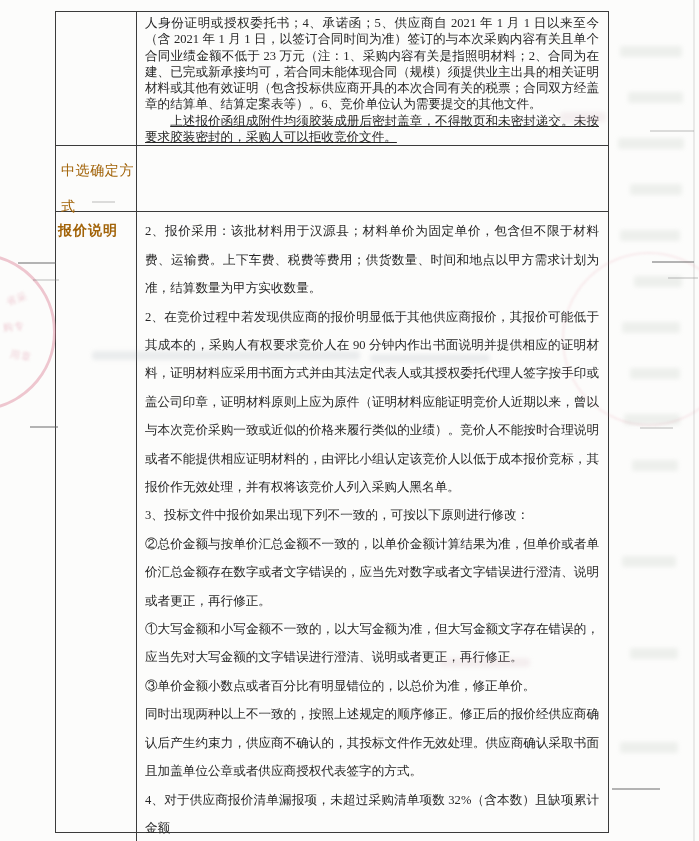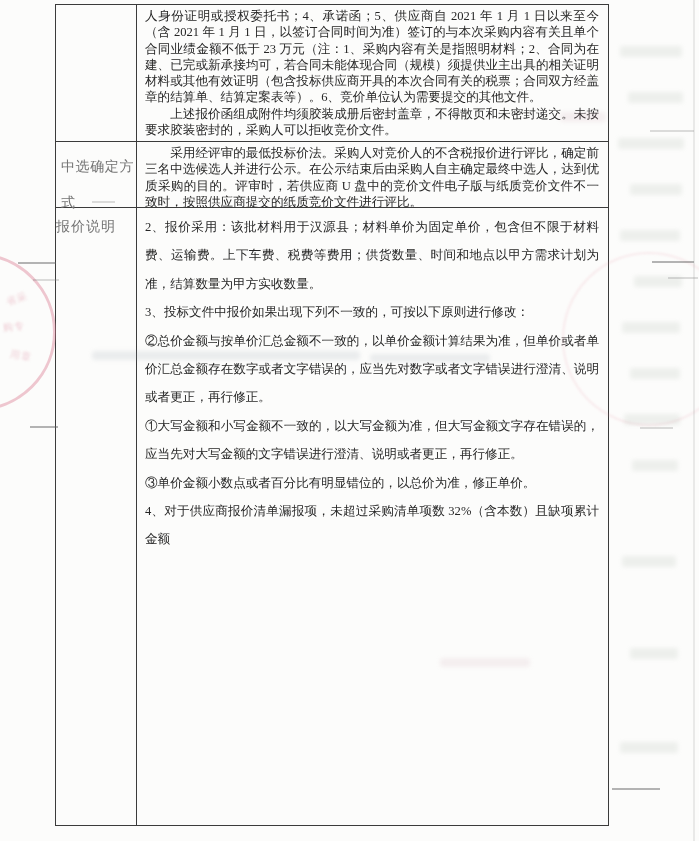--- a/index.html
+++ b/index.html
@@ -8,48 +8,48 @@
     background:#ffffff;
     font-family:"Liberation Serif","DejaVu Serif",serif;
   }
   .page{
     position:relative;width:699px;height:841px;overflow:hidden;
     background:#fcfcfb;
     color:#262626;
   }
   
   .doc-table{
-    position:absolute;left:55px;top:4px;width:554px;height:822px;
+    position:absolute;left:55px;top:11px;width:554px;height:822px;
     border:1.6px solid #3b3b3b;
     box-sizing:border-box;
     display:flex;flex-direction:column;
     background:transparent;
   }
   .t-row{display:flex;box-sizing:border-box;}
   .t-row.bordered{border-bottom:1.6px solid #3b3b3b;}
   .row-1{height:137px;}
   .row-2{height:66px;}
   .row-3{flex:1;}
   .label-cell{
     width:81px;flex:none;box-sizing:border-box;
     border-right:1.6px solid #3b3b3b;
-    font-size:14px;color:#737373;
+    font-size:14px;color:#a16207;
   }
   .label-cell.mid{padding:7px 2px 0 5px;line-height:36px;letter-spacing:0.6px;}
-  .label-cell.quote{padding:10px 16px 0 0;text-align:left;letter-spacing:1px;line-height:18px;}
+  .label-cell.quote{padding:10px 16px 0 0;text-align:center;letter-spacing:1px;line-height:18px;font-weight:bold;}
   .content-cell{
     flex:1;box-sizing:border-box;
     padding:3px 9px 0 8px;
     text-align:justify;
     overflow:hidden;
   }
   .tight{font-size:12.6px;line-height:16.3px;}
   .loose{font-size:12.6px;line-height:28.4px;padding-top:5px;}
   .content-cell p{margin:0;}
-  .indent{text-indent:2em;}
+  .indent{text-indent:2em;text-decoration:underline;}
   
   .seal-arc-left{
     position:absolute;left:-102px;top:253px;width:152px;height:152px;
     border:3px solid rgba(219,125,146,0.42);
     border-radius:50%;
     filter:blur(0.6px);
     pointer-events:none;
   }
   .seal-mark{
     position:absolute;color:rgba(214,110,135,0.34);
@@ -87,33 +87,32 @@
     <div class="t-row bordered row-1">
       <div class="label-cell"></div>
       <div class="content-cell tight">
         <p>人身份证明或授权委托书；4、承诺函；5、供应商自 2021 年 1 月 1 日以来至今（含 2021 年 1 月 1 日，以签订合同时间为准）签订的与本次采购内容有关且单个合同业绩金额不低于 23 万元（注：1、采购内容有关是指照明材料；2、合同为在建、已完或新承接均可，若合同未能体现合同（规模）须提供业主出具的相关证明材料或其他有效证明（包含投标供应商开具的本次合同有关的税票；合同双方经盖章的结算单、结算定案表等）。6、竞价单位认为需要提交的其他文件。</p>
         <p class="indent">上述报价函组成附件均须胶装成册后密封盖章，不得散页和未密封递交。未按要求胶装密封的，采购人可以拒收竞价文件。</p>
       </div>
     </div>
 
     <div class="t-row bordered row-2">
       <div class="label-cell mid">中选确定方式</div>
-      <div class="content-cell tight">
-        <p class="indent">采用经评审的最低投标价法。采购人对竞价人的不含税报价进行评比，确定前三名中选候选人并进行公示。在公示结束后由采购人自主确定最终中选人，达到优质采购的目的。评审时，若供应商 U 盘中的竞价文件电子版与纸质竞价文件不一致时，按照供应商提交的纸质竞价文件进行评比。</p>
-      </div>
     </div>
 
     <div class="t-row row-3">
       <div class="label-cell quote">报价说明</div>
       <div class="content-cell loose">
         <p>2、报价采用：该批材料用于汉源县；材料单价为固定单价，包含但不限于材料费、运输费。上下车费、税费等费用；供货数量、时间和地点以甲方需求计划为准，结算数量为甲方实收数量。</p>
+        <p>2、在竞价过程中若发现供应商的报价明显低于其他供应商报价，其报价可能低于其成本的，采购人有权要求竞价人在 90 分钟内作出书面说明并提供相应的证明材料，证明材料应采用书面方式并由其法定代表人或其授权委托代理人签字按手印或盖公司印章，证明材料原则上应为原件（证明材料应能证明竞价人近期以来，曾以与本次竞价采购一致或近似的价格来履行类似的业绩）。竞价人不能按时合理说明或者不能提供相应证明材料的，由评比小组认定该竞价人以低于成本报价竞标，其报价作无效处理，并有权将该竞价人列入采购人黑名单。</p>
         <p>3、投标文件中报价如果出现下列不一致的，可按以下原则进行修改：</p>
         <p>②总价金额与按单价汇总金额不一致的，以单价金额计算结果为准，但单价或者单价汇总金额存在数字或者文字错误的，应当先对数字或者文字错误进行澄清、说明或者更正，再行修正。</p>
         <p>①大写金额和小写金额不一致的，以大写金额为准，但大写金额文字存在错误的，应当先对大写金额的文字错误进行澄清、说明或者更正，再行修正。</p>
         <p>③单价金额小数点或者百分比有明显错位的，以总价为准，修正单价。</p>
+        <p>同时出现两种以上不一致的，按照上述规定的顺序修正。修正后的报价经供应商确认后产生约束力，供应商不确认的，其投标文件作无效处理。供应商确认采取书面且加盖单位公章或者供应商授权代表签字的方式。</p>
         <p>4、对于供应商报价清单漏报项，未超过采购清单项数 32%（含本数）且缺项累计金额</p>
       </div>
     </div>
 
   </div>
 
   <div class="seal-arc-left"></div>
   <span class="seal-mark" style="left:6px;top:292px;">省采</span>
   <span class="seal-mark" style="left:3px;top:320px;transform:rotate(-5deg);">购专</span>
   <span class="seal-mark" style="left:10px;top:349px;transform:rotate(10deg);">用章</span>

